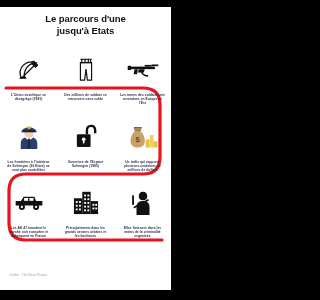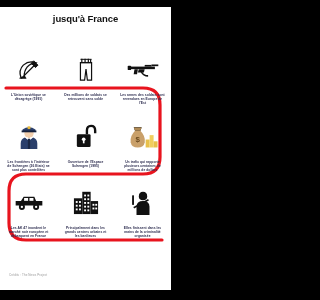--- a/index.html
+++ b/index.html
@@ -71,21 +71,22 @@
     color:#9a9a9a;
     letter-spacing:0.1px;
   }
 </style>
 </head>
 <body>
 
 <div class="page">
 
   <div class="title">
-    <div>jusqu'à France</div>
+    <div>Le parcours d'une</div>
+    <div>jusqu'à Etats</div>
   </div>
 
   <svg class="arrow" viewBox="0 0 171 283">
     <path d="M 6 81 L 143 81 Q 160 81 160 98 L 160 150 Q 160 167 143 167 L 26 167 Q 9 167 9 184 L 9 216 Q 9 233 26 233 L 162 233" fill="none" stroke="#e8141e" stroke-width="3.2" stroke-linecap="round"></path>
   </svg>
 
   <div class="row row1">
 
     <div class="cell">
       <div class="icon">

